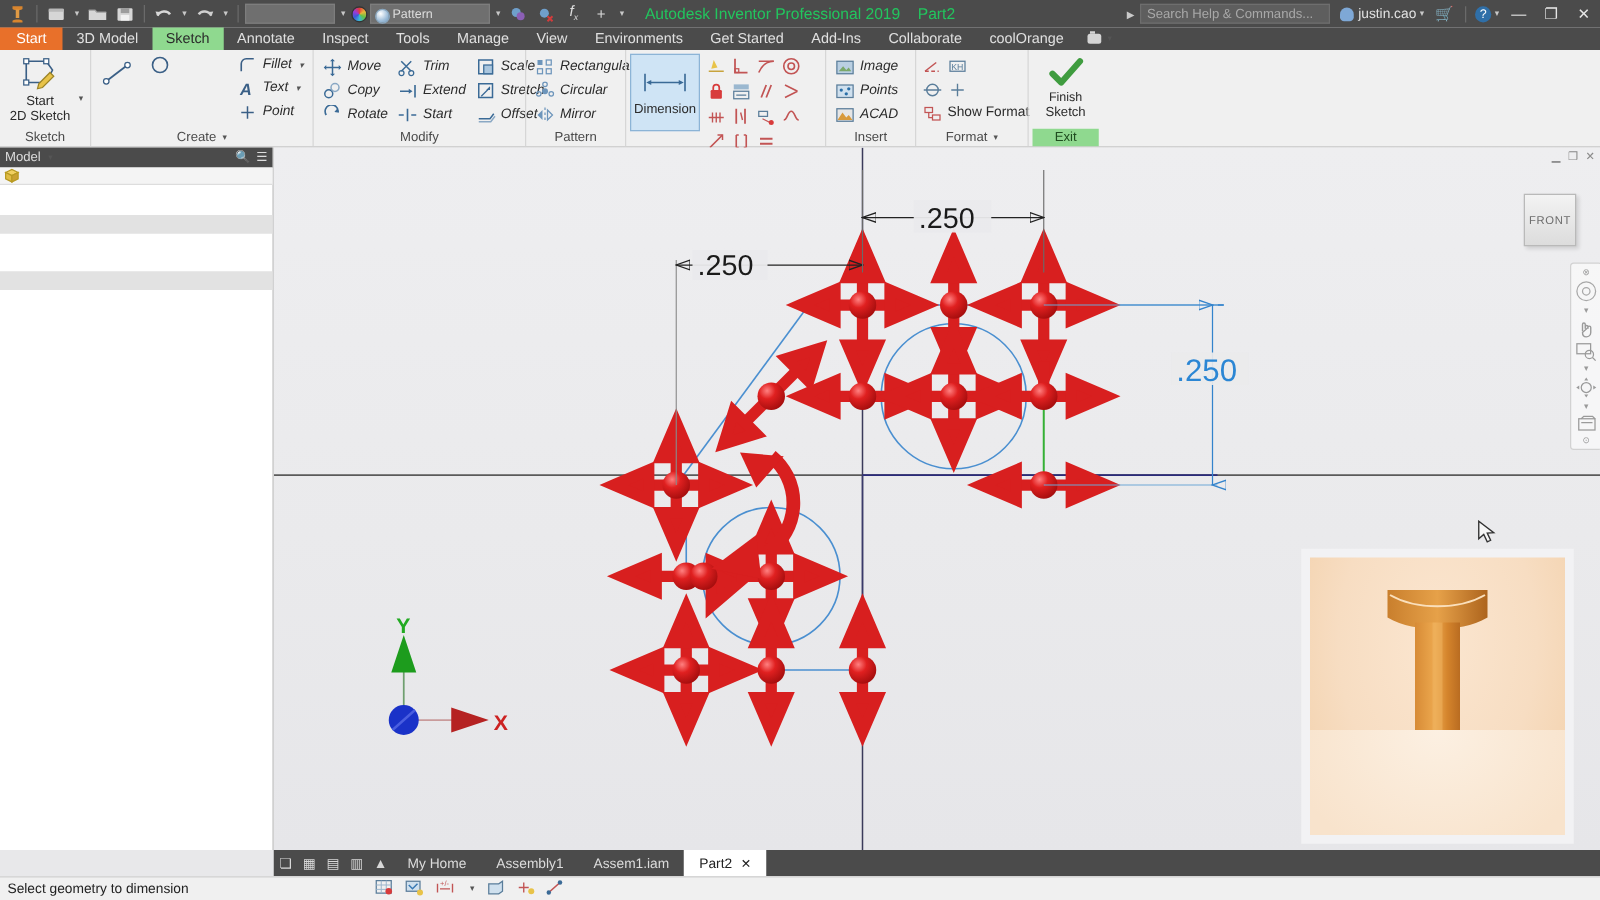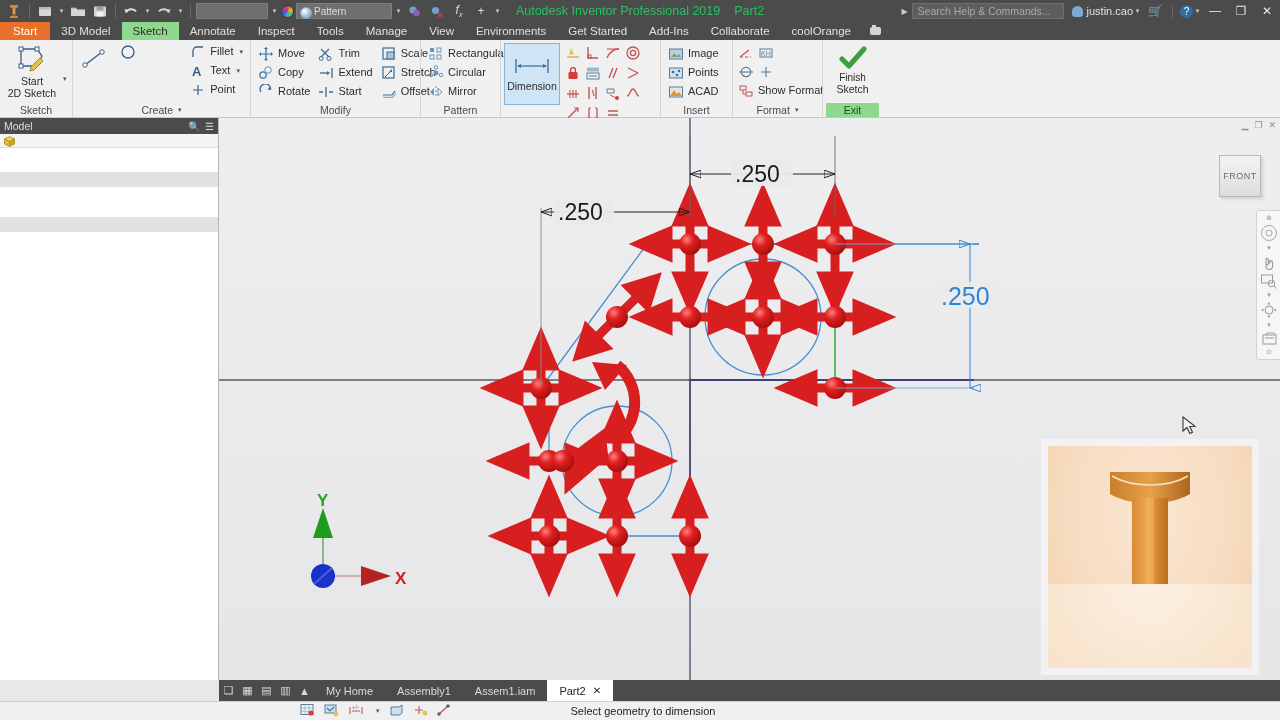--- a/index.html
+++ b/index.html
@@ -89,21 +89,21 @@
   .panel-body { flex: 1; display: flex; align-items: flex-start; }
   .panel-title {
     height: 14px; text-align: center; font-size: 10.5px; color: #4a4a4a;
     display:flex; align-items:center; justify-content:center; gap:3px;
   }
   .big-btn {
     width: 58px; display: flex; flex-direction: column; align-items: center;
     justify-content: flex-start; padding-top: 3px; cursor: default;
   }
   .big-btn .lbl { font-size: 10.5px; text-align: center; line-height: 12px; margin-top: 2px; }
-  .col { display: flex; flex-direction: column; justify-content: flex-start; }
+  .col { display: flex; flex-direction: column; justify-content: flex-start; font-style: italic; }
   .sm-btn {
     display: flex; align-items: center; gap: 4px; height: 19px; padding: 0 4px;
     white-space: nowrap; font-size: 11px; cursor: default;
   }
   .sm-btn .txt { line-height: 1; }
   .caret { font-size: 7px; color: #555; margin-left: 2px; }
   .icon16 { width: 16px; height: 16px; flex: 0 0 16px; position: relative; }
   .grid-icons { display: grid; grid-template-columns: repeat(4, 20px); grid-auto-rows: 20px; }
   .gi { display:flex; align-items:center; justify-content:center; }
   .dim-btn {
@@ -181,21 +181,21 @@
     position: absolute; left: 219px; top: 680px; width: 1061px; height: 21px;
     background: #4b4b4b; display:flex; align-items:stretch; font-size: 11px;
   }
   .ts-ico { width:19px; display:flex; align-items:center; justify-content:center; color:#d8d8d8; font-size:11px; }
   .doc-tab { padding: 0 12px; display:flex; align-items:center; color:#dcdcdc; }
   .doc-tab.active { background:#fff; color:#222; }
   .doc-close { margin-left: 7px; font-size: 10px; }
   .statusbar {
     position: absolute; left: 0; top: 701px; width: 1280px; height: 19px;
     background: #f0f0f0; border-top: 1px solid #cfcfcf;
-    display: flex; align-items: center; font-size: 11px; color: #222; justify-content: center;
+    display: flex; align-items: center; font-size: 11px; color: #222;
   }
   .sb-msg { padding-left: 6px; }
   .sb-icons { position:absolute; left: 300px; display:flex; gap: 9px; align-items:center; }
   .sb-right { position:absolute; right: 0; display:flex; align-items:center; }
   .sb-cell { padding: 0 7px; border-left: 1px solid #dcdcdc; height: 19px; display:flex; align-items:center; white-space: nowrap; }
 
   
   .banner {
     position: absolute; left: -120px; top: -30px; width: 430px; height: 86px;
     background: #ef7f28; transform: rotate(-34deg); transform-origin: 0 0;

